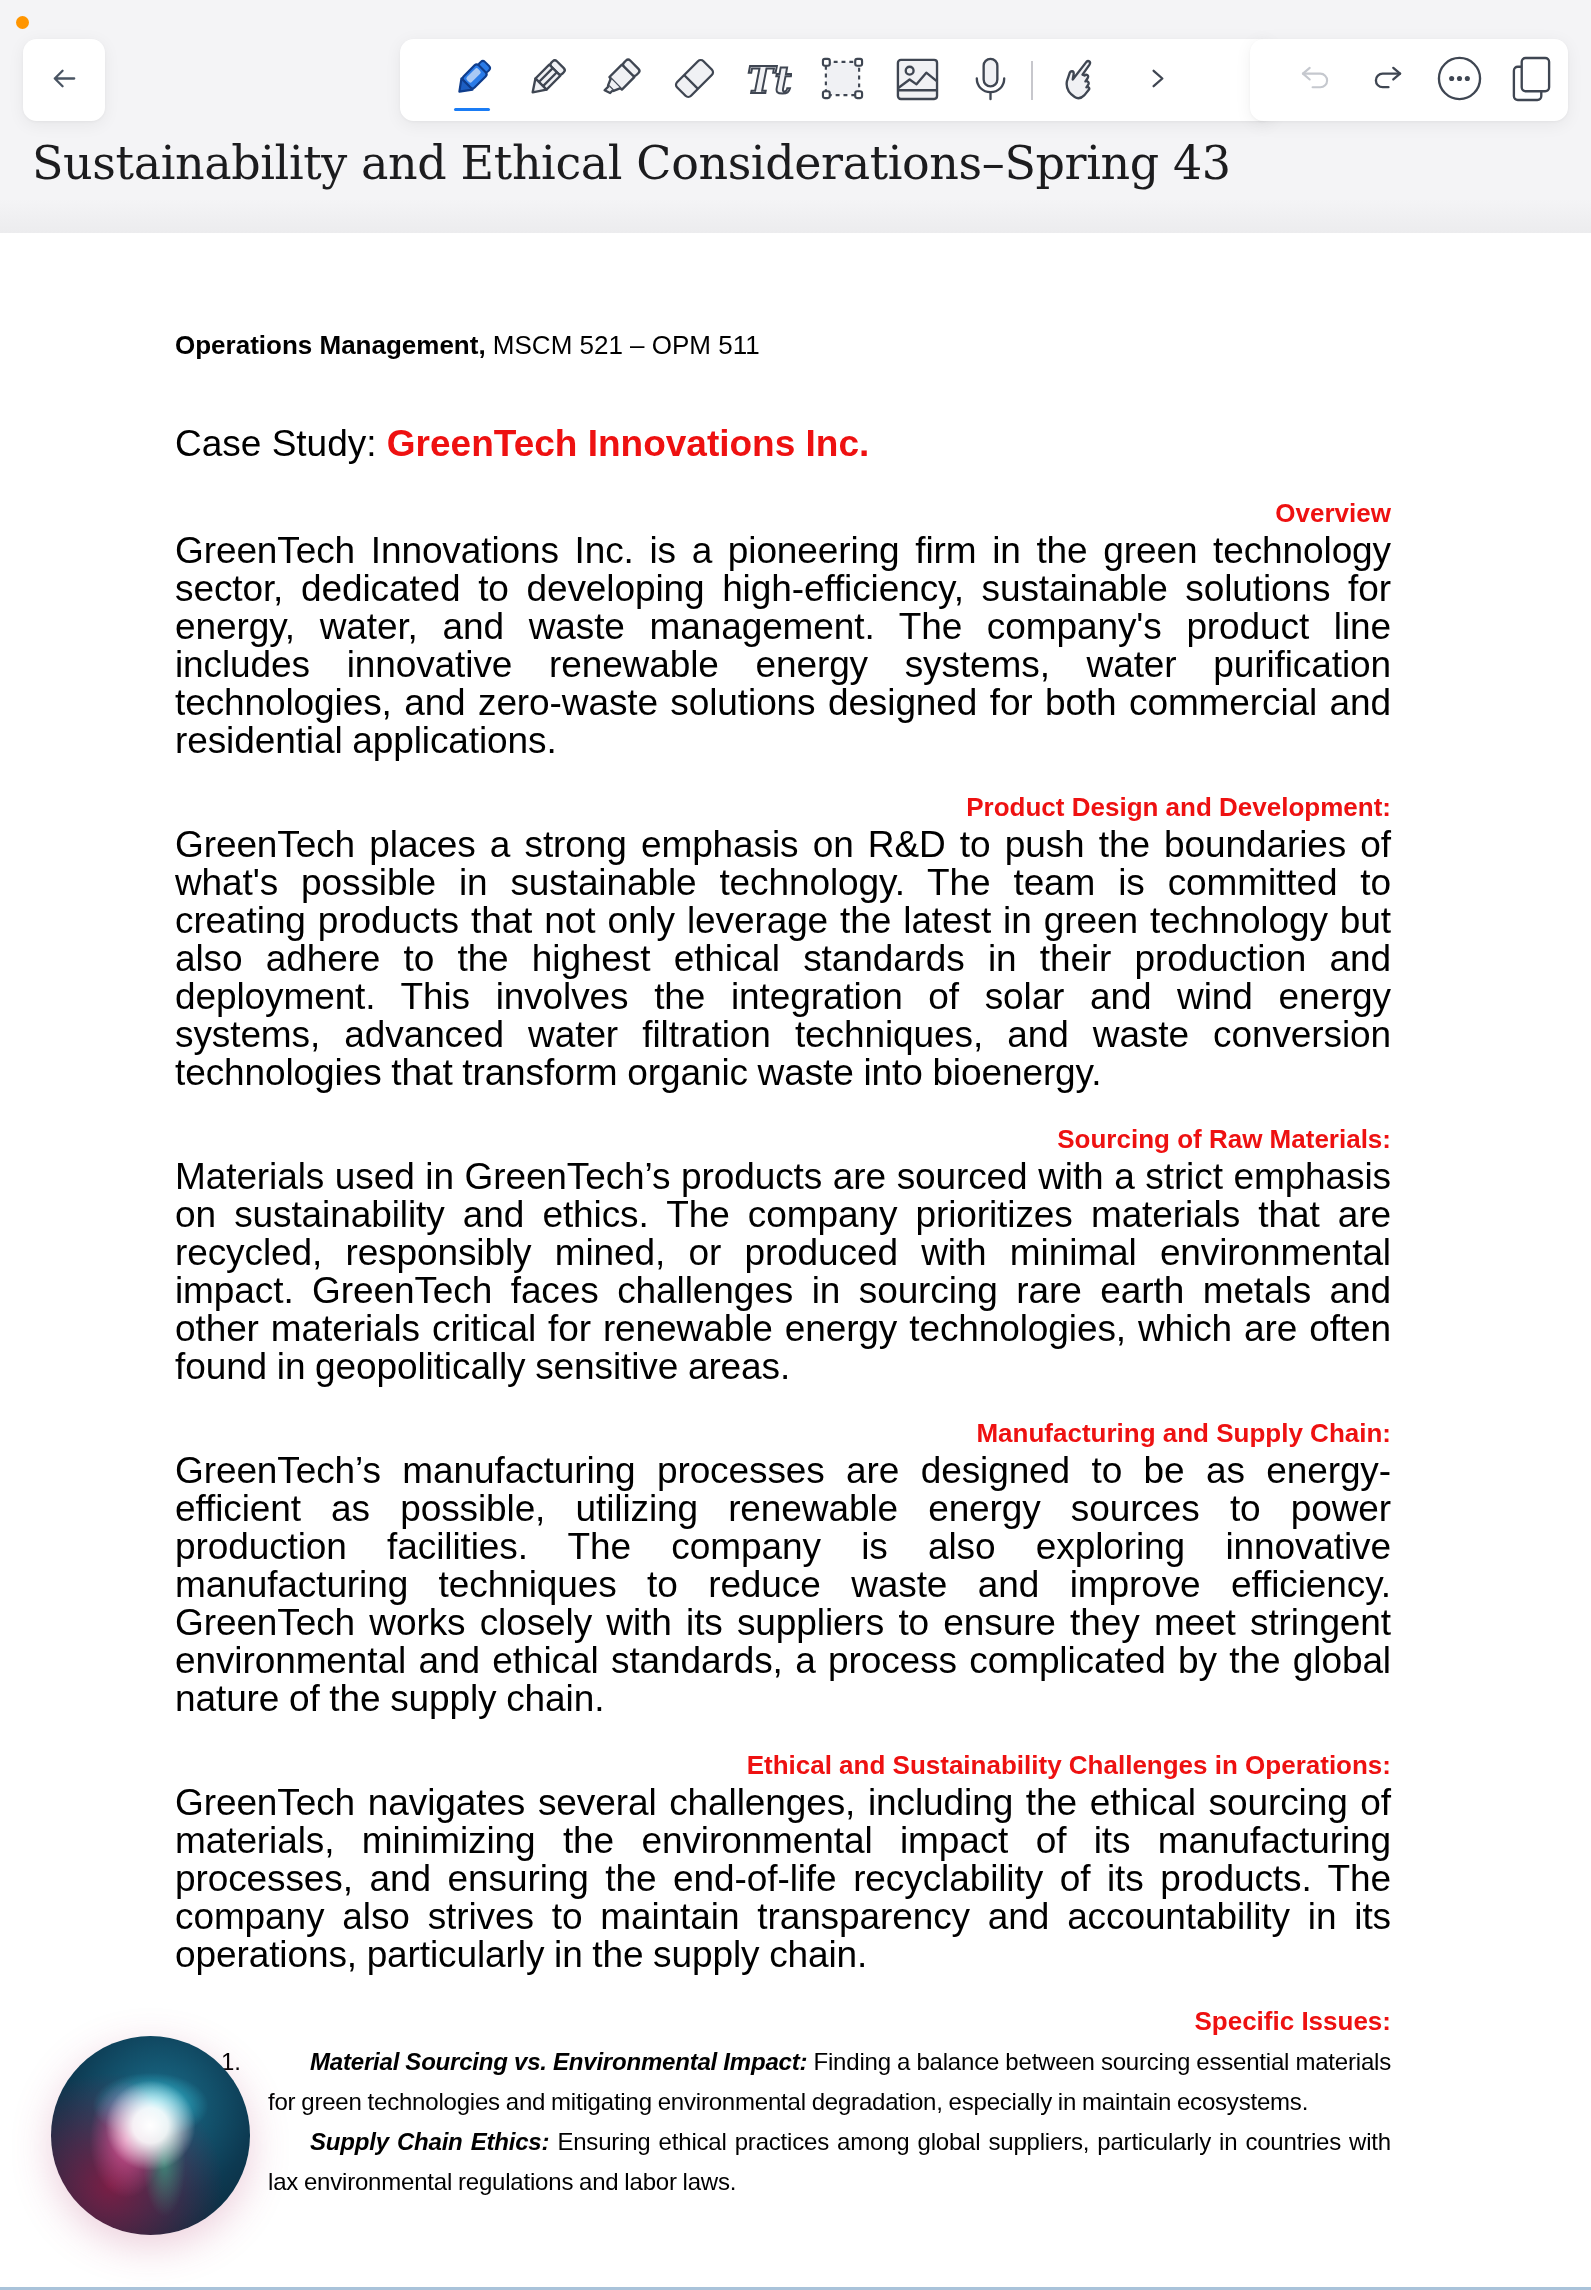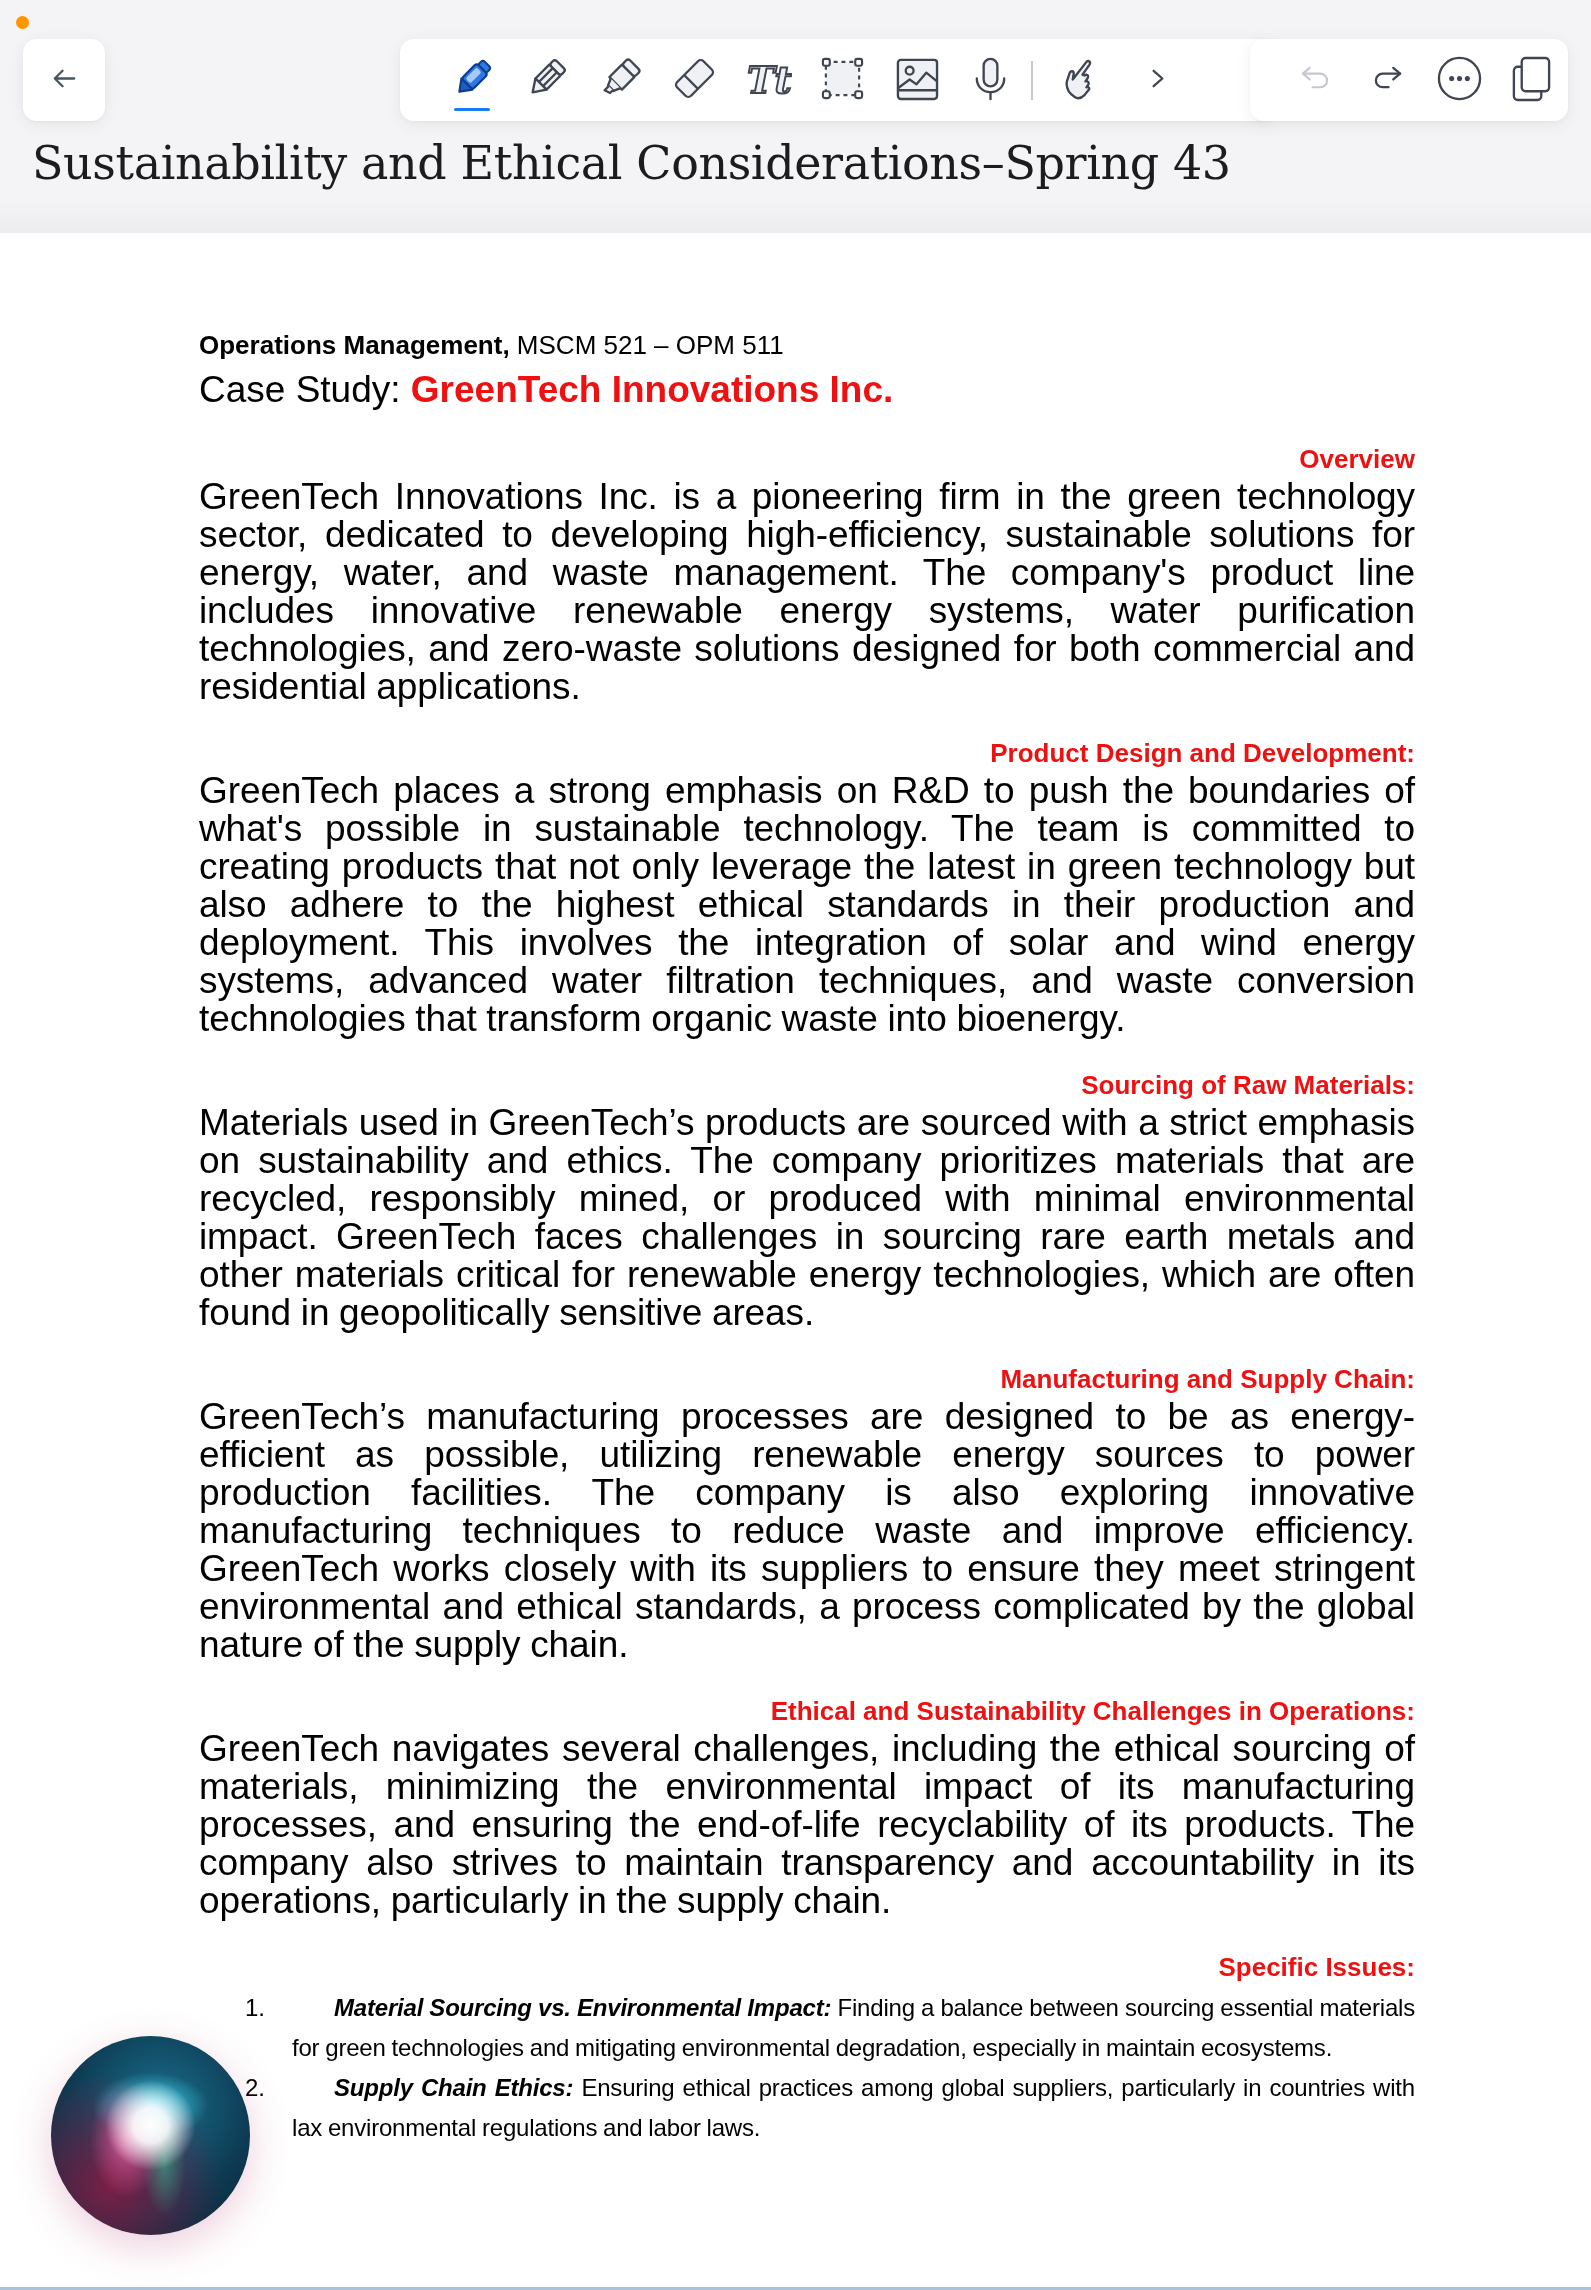--- a/index.html
+++ b/index.html
@@ -29,26 +29,26 @@
   }
   .tool-sep { width: 1.9px; height: 39px; background: #c7c7cc; margin: 0 13.6px 0 3.9px; }
   .action { width: 74px; height: 82px; display: flex; align-items: center; justify-content: center; cursor: pointer; }
 
   .doc-title {
     position: absolute; left: 32px; top: 136px; font-family: "DejaVu Serif", "Liberation Serif", serif;
     font-size: 46px; color: #1c1c1e; letter-spacing: -0.4px; white-space: nowrap;
   }
 
   .doc {
-    position: absolute; left: 199px; top: 326px; width: 1216px;
+    position: absolute; left: 175px; top: 326px; width: 1216px;
     font-family: "Liberation Sans", "DejaVu Sans", sans-serif; color: #000;
   }
   .course-line { font-size: 26px; line-height: 39px; height: 39px; }
   .course-line .bold { font-weight: bold; }
-  .case-line { font-size: 37px; line-height: 49px; height: 49px; }
+  .case-line { margin-top: 54px; font-size: 37px; line-height: 49px; height: 49px; }
   .case-line .company { color: #ee1111; font-weight: bold; }
 
   .section { margin-top: 29px; }
   .section.first { margin-top: 27px; }
   .sec-heading { color: #ee1111; font-weight: bold; font-size: 26px; line-height: 37px; height: 37px; text-align: right; }
   .sec-body {
     font-size: 37px; line-height: 38px; text-align: justify; text-align-last: left;
     letter-spacing: -0.1px; word-spacing: -0.5px;
   }
 

